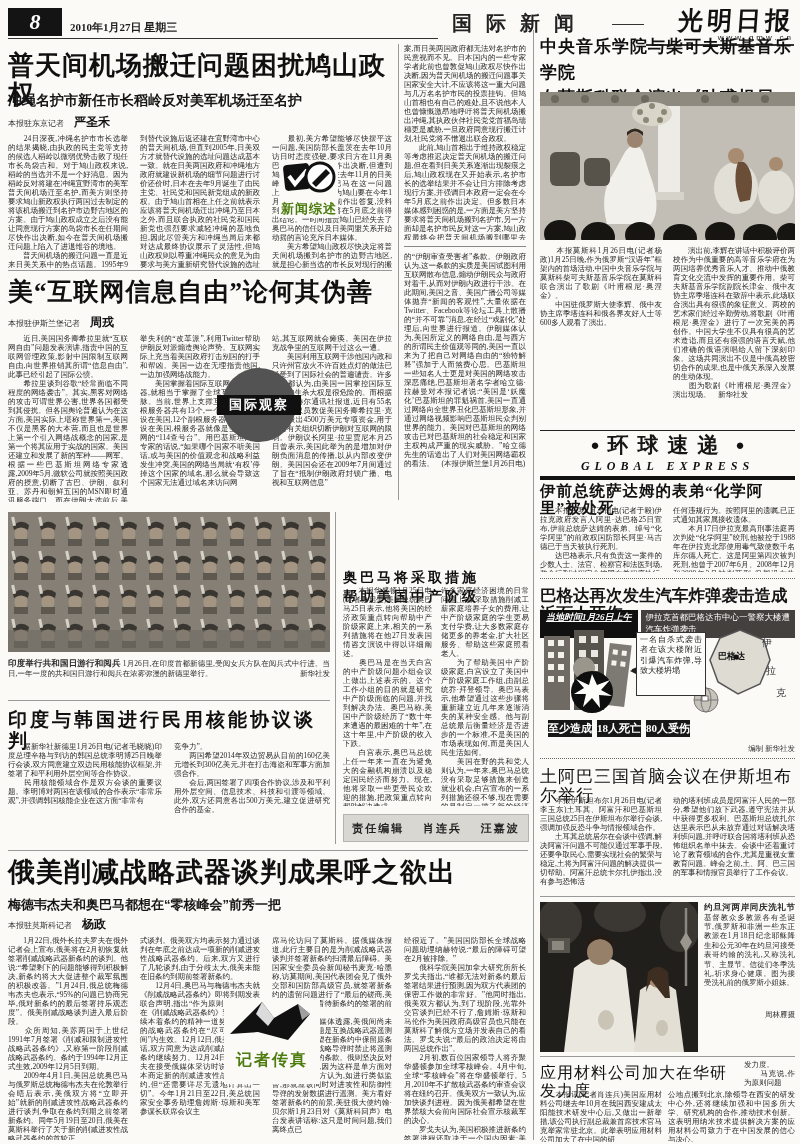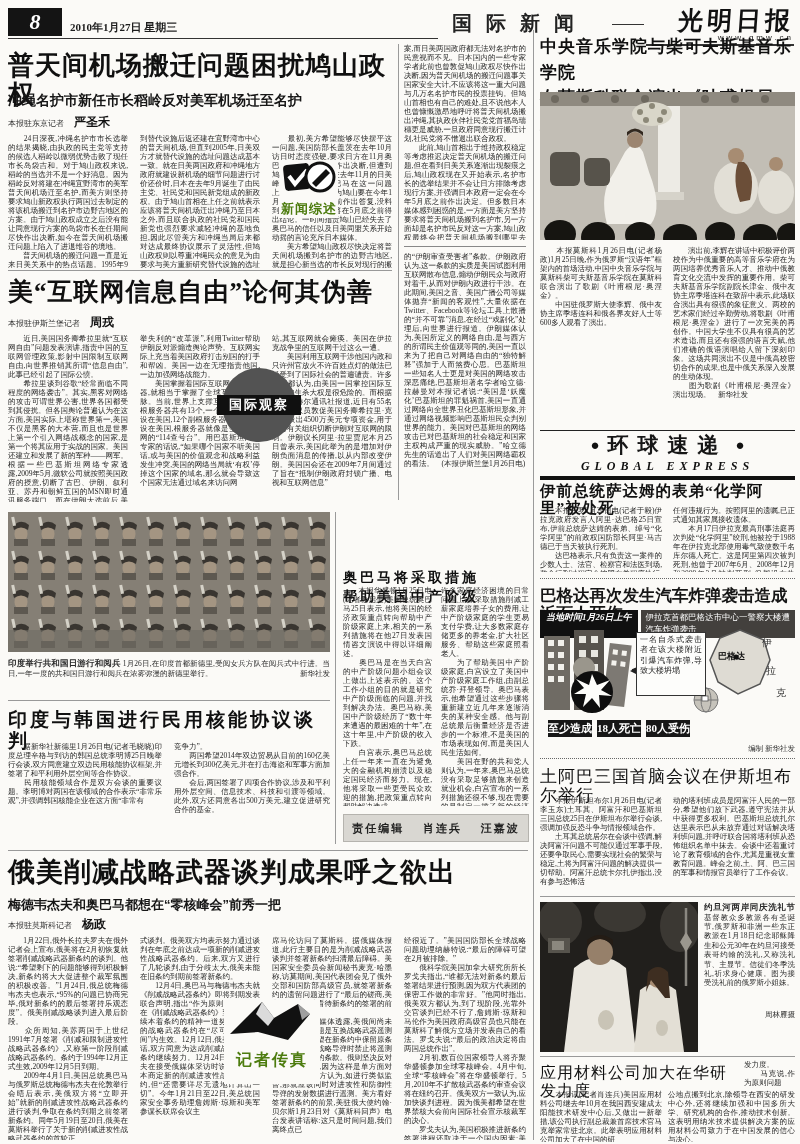--- a/index.html
+++ b/index.html
@@ -33,21 +33,21 @@
   
   .gx{border-top:1px solid #222;text-align:center;}
   .gx-row{display:flex;align-items:center;justify-content:center;gap:8px;}
   .gx-zh{font-size:21px;font-weight:bold;letter-spacing:9px;color:#161616;}
   .gx-dot{font-size:15px;line-height:15px;color:#111;}
   .gx-en{font-size:12px;font-weight:bold;font-style:italic;letter-spacing:5px;color:#111;}
   .gx-bar{height:4px;background:#111;margin-top:2px;}
   
   .bg-banner{display:flex;gap:3px;align-items:stretch;}
   .bg-time{background:#101010;color:#fff;font-weight:bold;font-style:italic;
-           font-size:9px;padding:1px 6px;white-space:nowrap;}
+           font-size:9px;padding:1px 6px;white-space:nowrap;text-decoration:underline;}
   .bg-event{background:#43403d;color:#fff;font-size:8.5px;padding:2px 5px;flex:1;}
   .statrow{display:flex;gap:5px;align-items:center;}
   .statbox{background:#171717;color:#fff;font-weight:bold;font-size:11px;
            padding:1px 0;white-space:nowrap;}
   .callout{position:absolute;border:1px solid #333;background:#fdfdfb;
            font-size:8px;line-height:1.3;padding:2px 3px;text-align:justify;}
   .mapchar{position:absolute;font-size:10px;color:#333;}
   .mapcity{position:absolute;font-size:9px;font-weight:bold;color:#111;}
   .credit{font-size:7.5px;color:#333;text-align:right;}
   .editors{background:#d9d7d2;border:1px solid #b5b3ae;text-align:center;

